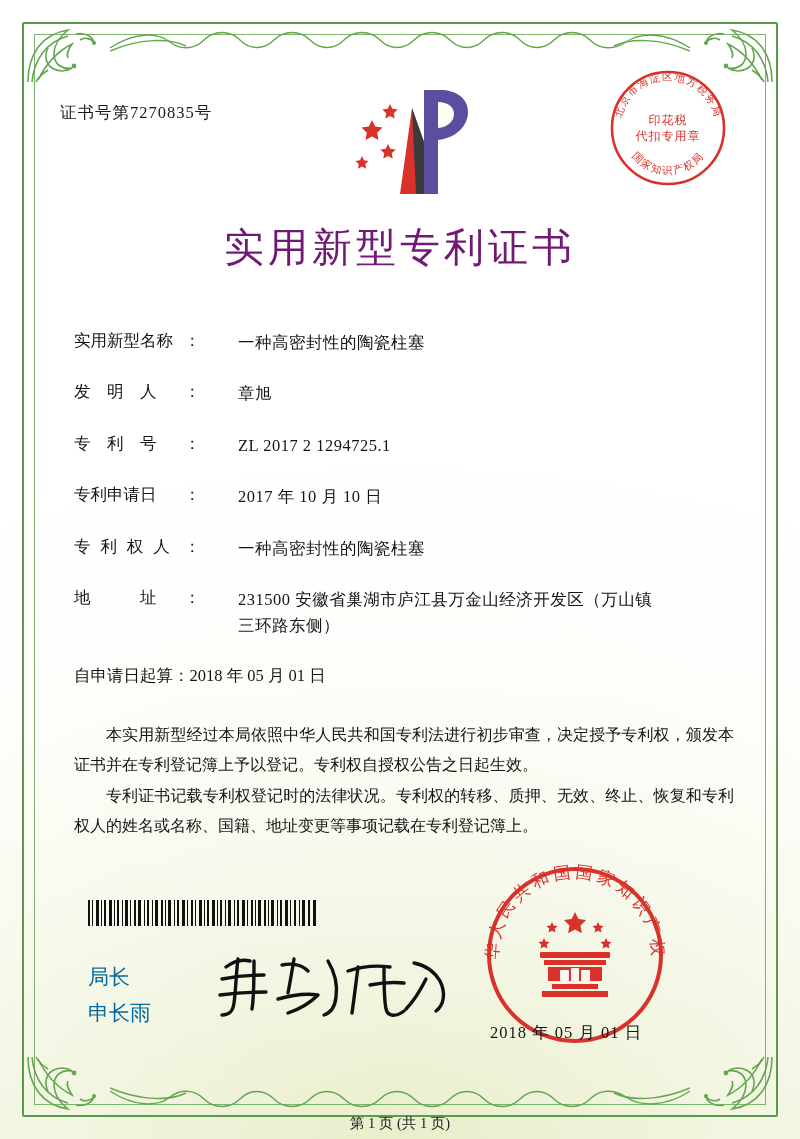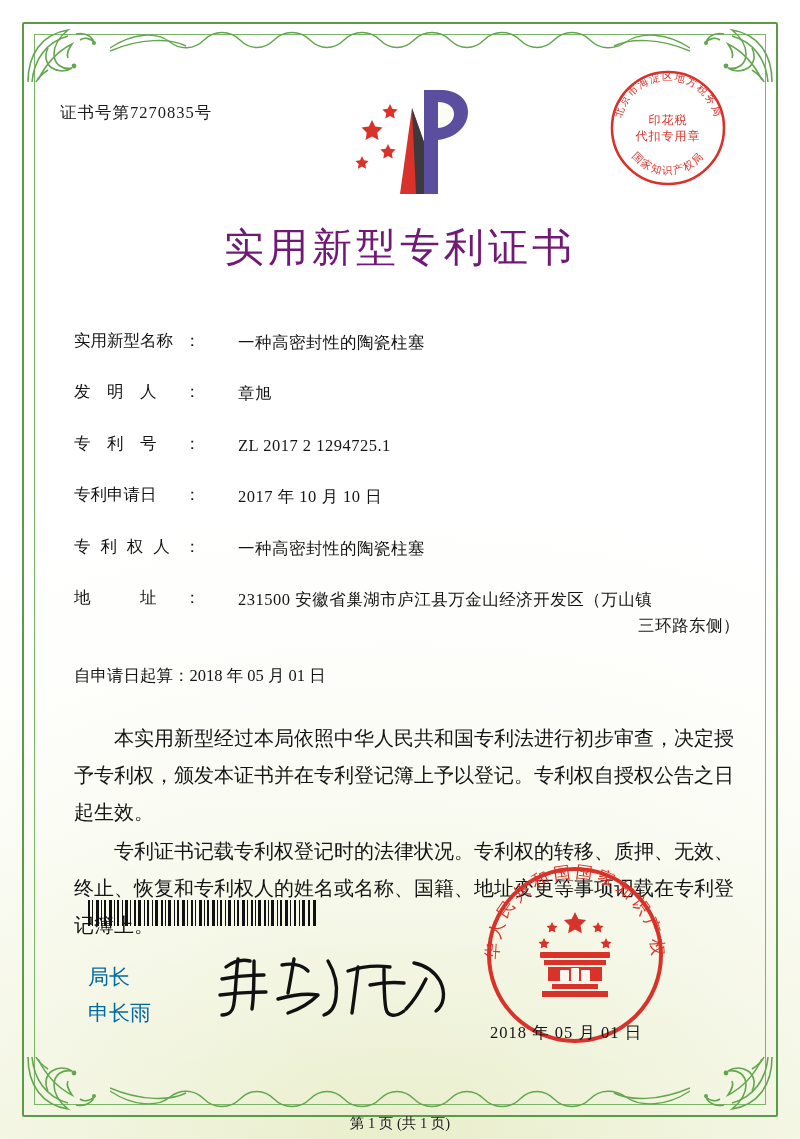--- a/index.html
+++ b/index.html
@@ -139,37 +139,37 @@
     white-space: nowrap;
     font-family: Liberation Mono, monospace;
   }
   .field-sep { width: 10px; flex: none; }
   .field-value {
     flex: 1;
     letter-spacing: 0.5px;
     line-height: 1.6;
     margin-left: 44px;
   }
-  .field-value .line2 { display: block; padding-left: 0; text-align: right; }
+  .field-value .line2 { display: block; padding-left: 0; }
 
   .dual-row {
     display: flex;
     font-size: 16.5px;
     color: #141414;
     margin-bottom: 6px;
   }
   .dual-left { width: 320px; flex: none; }
   .dual-right { flex: 1; }
 
   .paras {
     position: absolute;
     left: 14px;
     right: 6px;
     top: 660px;
-    font-size: 20px;
+    font-size: 16px;
     line-height: 1.85;
     color: #141414;
     text-align: justify;
   }
   .paras p {
     margin: 0 0 2px 0;
     text-indent: 2em;
   }
 
   

